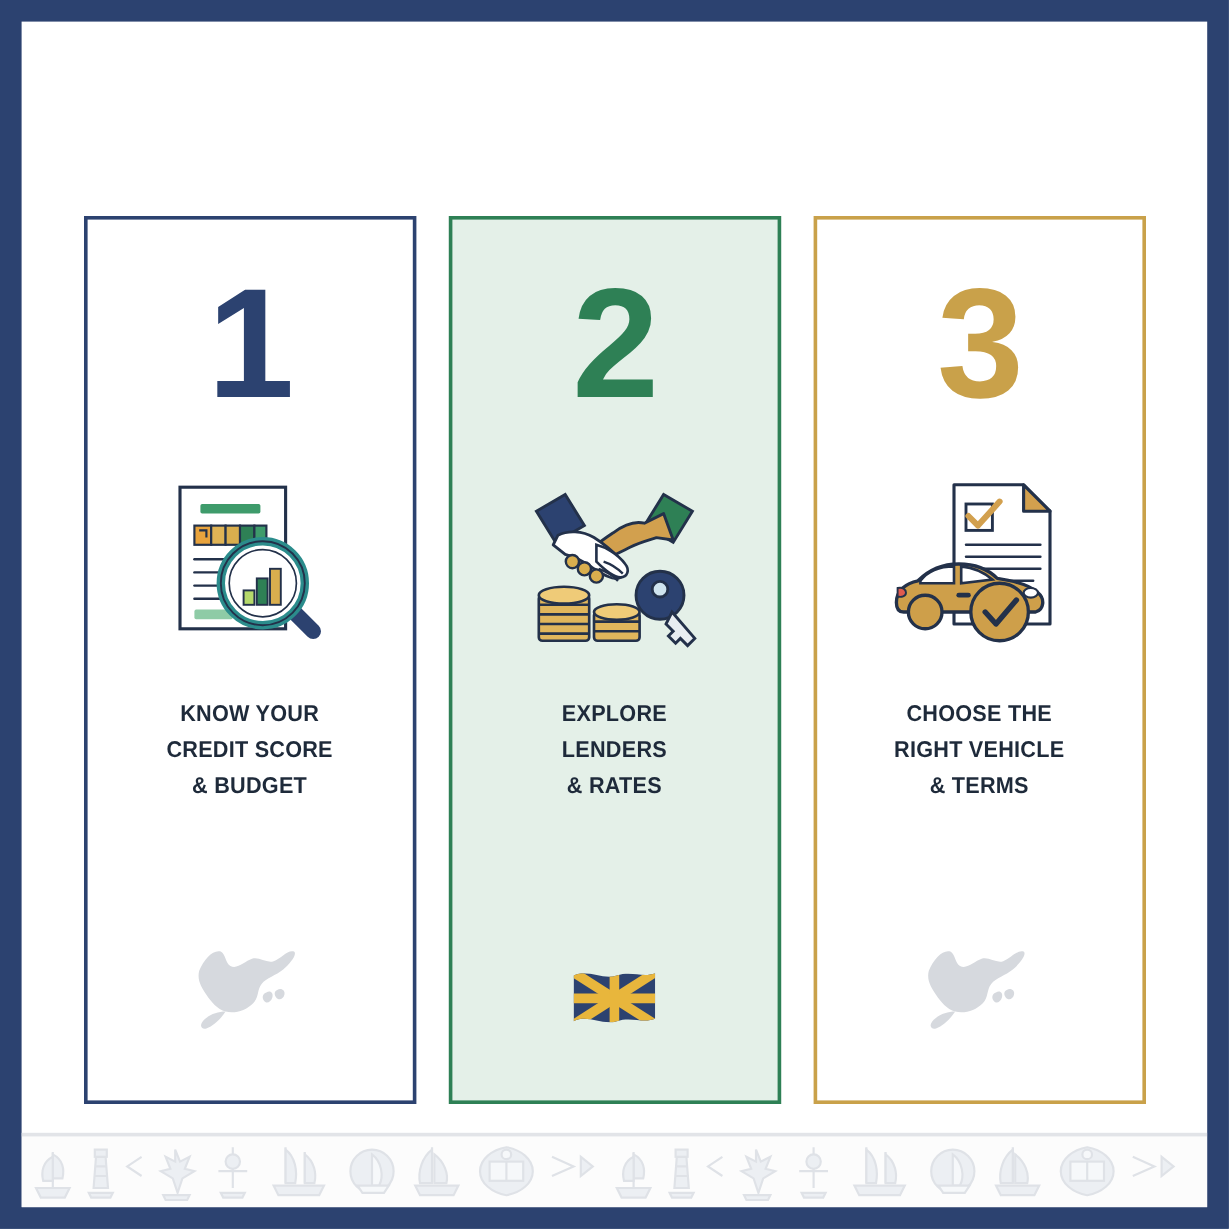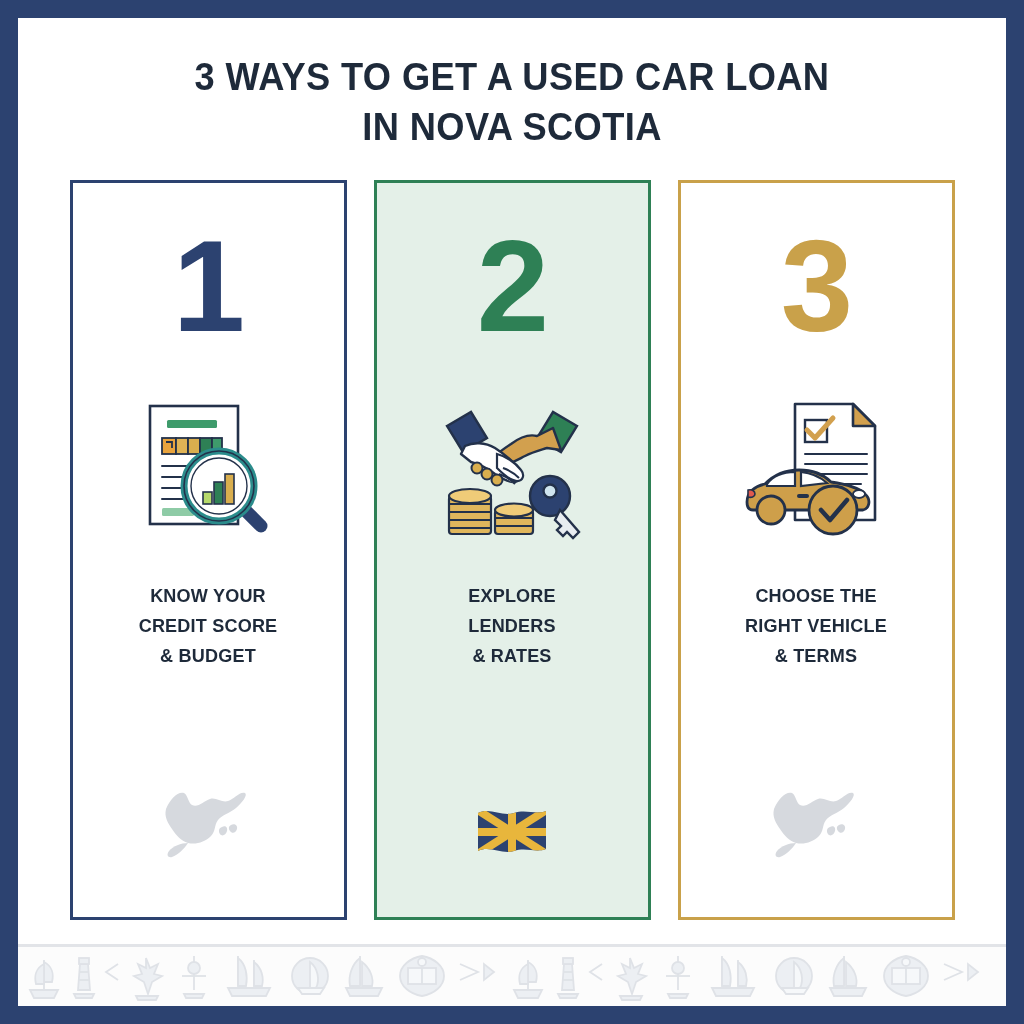--- a/index.html
+++ b/index.html
@@ -120,24 +120,20 @@
     align-items:center;
     height:100%;
   }
 </style>
 </head>
 <body>
 
 <div id="poster">
   <div id="canvas">
 
-    <div id="title-block">
-      <span class="title-line">3 WAYS TO GET A USED CAR LOAN</span>
-      <span class="title-line">IN NOVA SCOTIA</span>
-    </div>
 
     <div id="columns">
 
       <div class="column navy">
         <div class="step-number">1</div>
 
         <div class="icon-slot">
           <svg width="150" height="148" viewBox="0 0 150 148">
 
             <rect x="17" y="8" width="88" height="118" fill="#FFFFFF" stroke="#23314A" stroke-width="2.6"></rect>

